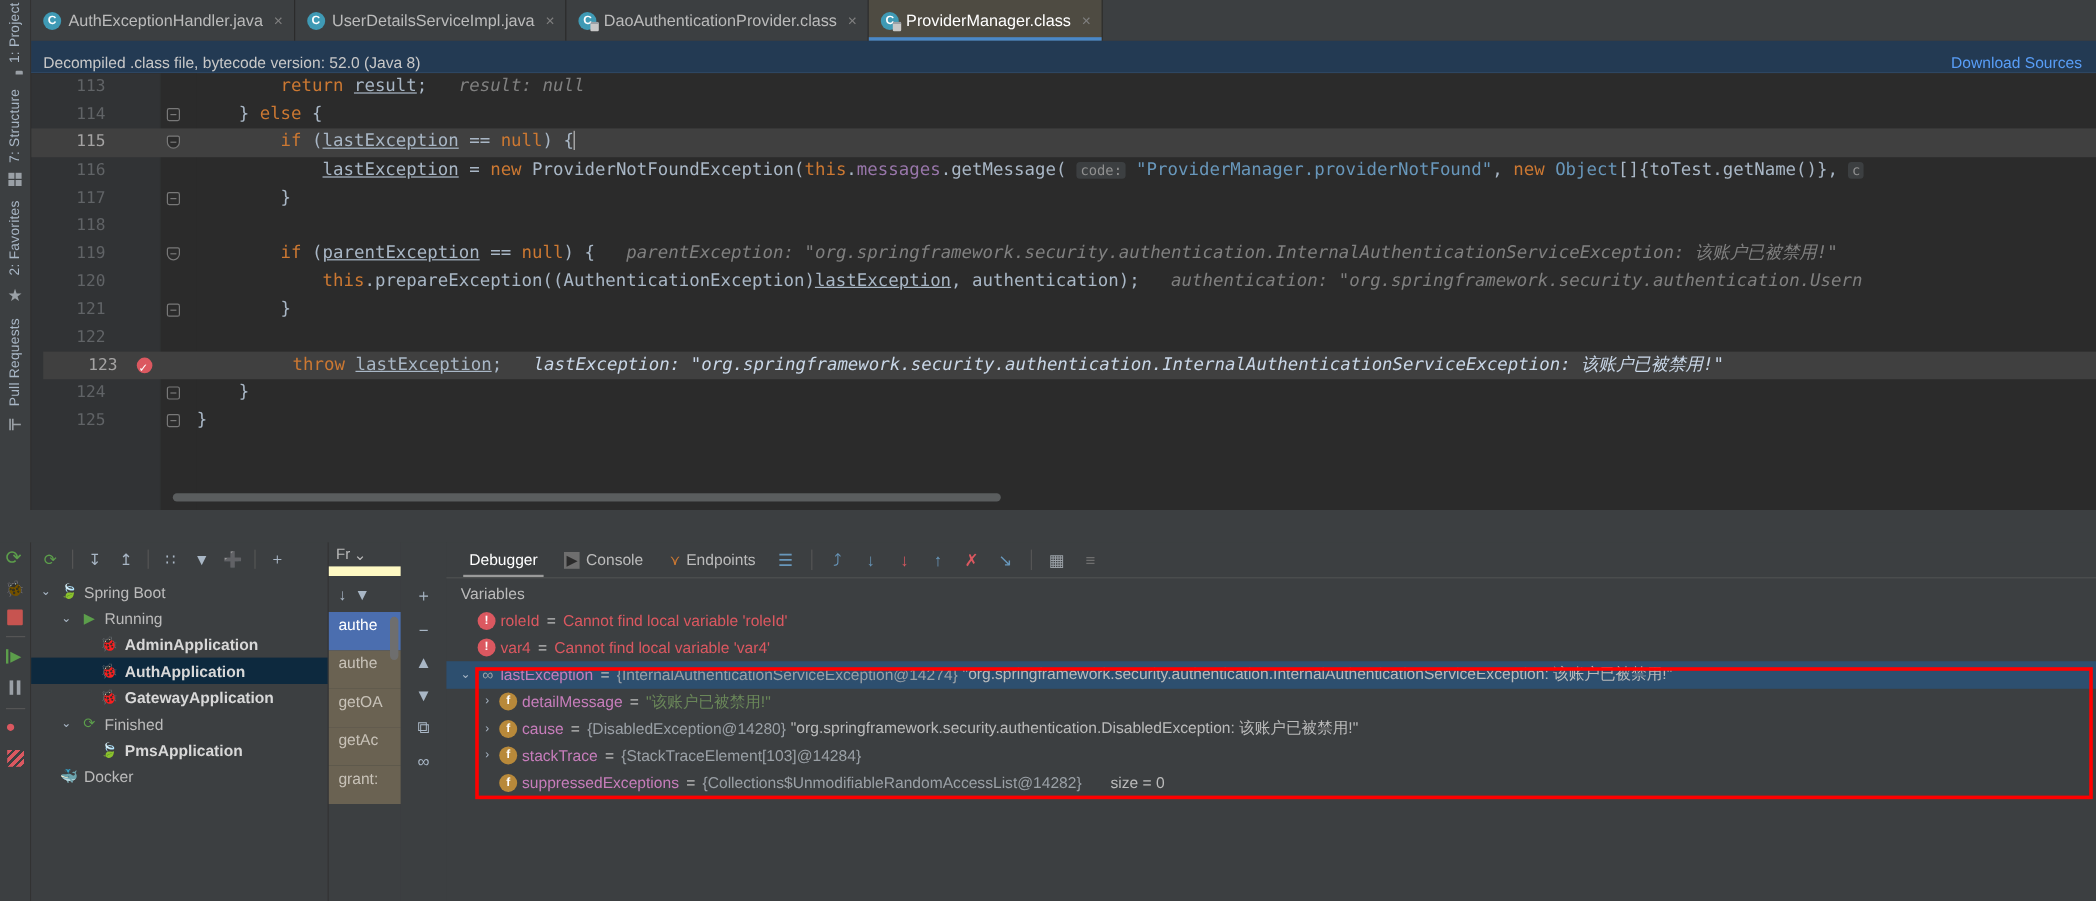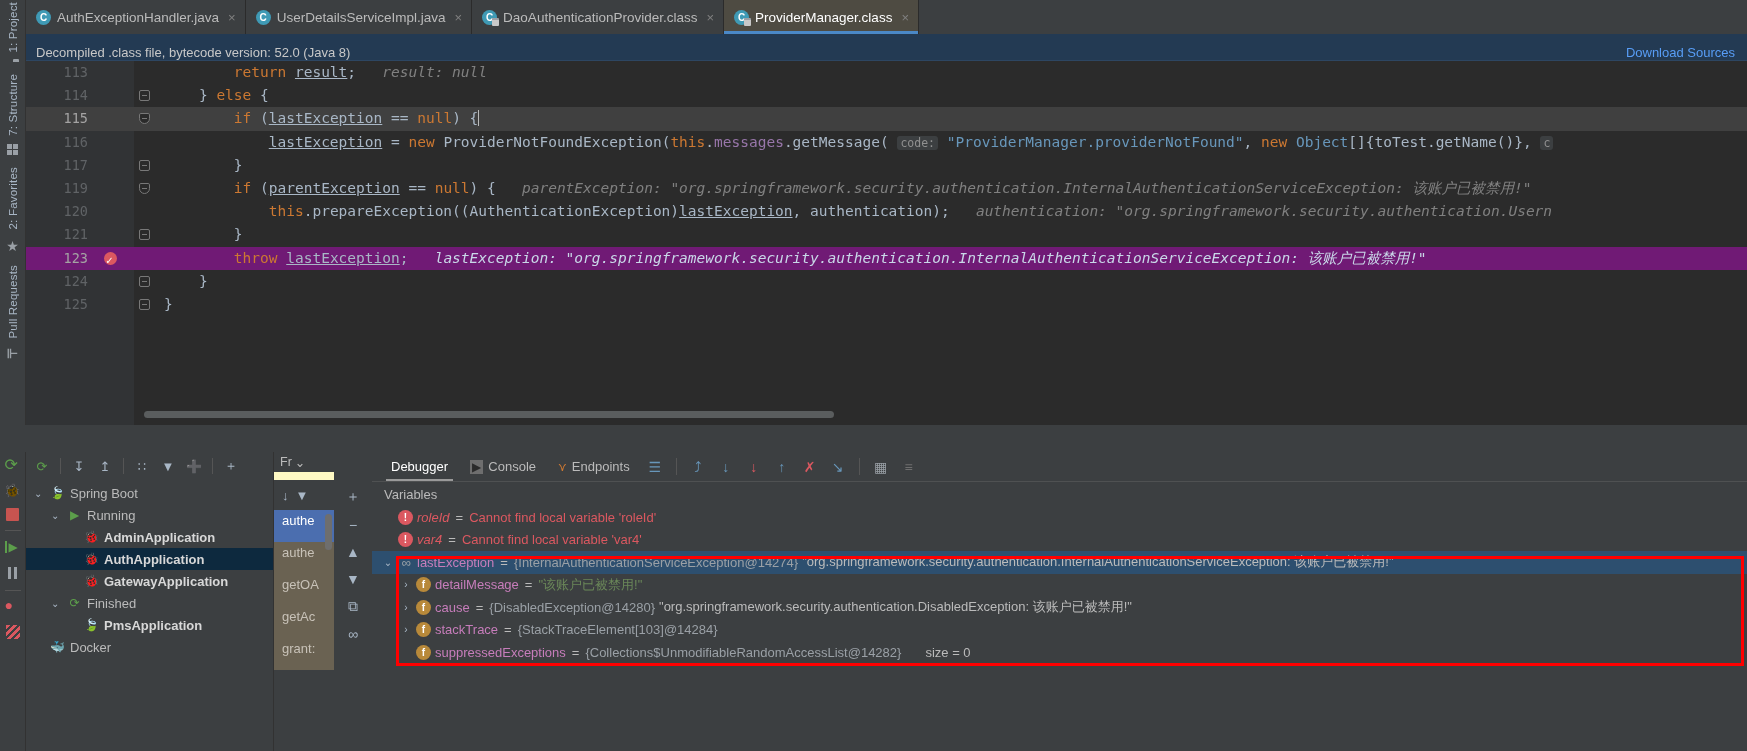--- a/index.html
+++ b/index.html
@@ -75,21 +75,21 @@
   .gutter {
     position: absolute; left: 0; top: 0; width: 108px; height: 100%;
     background: #313335; border-right: 1px solid #313335;
   }
   .fold-col { position:absolute; left:108px; top:0; width: 30px; height: 100%; background:#2b2b2b; }
   .code-area { position: absolute; left: 0; top: 0; right: 0; bottom: 0; }
   .cline {
     position: relative; height: 23.2px; line-height: 23.2px;
     font-family: "DejaVu Sans Mono", monospace; font-size: 14.5px; white-space: pre;
   }
-  .cline.hl { background: #701a75; }
+  .cline.hl { background: #404040; margin-left: 10px; }
   .cline.curline { background: #404040; }
   .lnum {
     position: absolute; left: 0; width: 62px; text-align: right;
     color: #606366; font-family: "DejaVu Sans Mono", monospace; font-size: 13.5px;
   }
   .cline.curline .lnum, .cline.hl .lnum { color: #a4a3a3; }
   .ctext { position: absolute; left: 138px; top: 0; }
 
   .k   { color: #cc7832; }
   .st  { color: #6897bb; }
@@ -219,21 +219,21 @@
   }
   .vrow.sel { background: #2d4f6f; }
   .vchev { width: 12px; color:#a9b7c6; font-size: 10px; flex:none; text-align:center; }
   .vico { width: 15px; height: 15px; flex:none; border-radius:50%;
           display:flex; align-items:center; justify-content:center;
           font-size: 10px; font-weight: bold; color:#ffffff; }
   .vico.err { background: #db5860; }
   .vico.fld { background: #b8893a; }
   .vico.obj { background: transparent; color:#9aa0a6; font-size: 13px; font-weight: normal; letter-spacing:-2px;}
   .vname { color: #c77dbb; }
-  .vname.errtxt { color: #db5860; font-style: italic; }
+  .vname.errtxt { color: #db5860; }
   .veq { color: #bbbbbb; margin: 0 2px; }
   .vval { color: #bbbbbb; }
   .vval.errtxt { color: #db5860; }
   .vref { color: #9aa0a6; }
   .vstr { color: #6a8759; }
   .vsize { color: #bbbbbb; margin-left: 20px; }
 
   .redbox {
     position: absolute; left: 396px; top: 104px; right: 3px; height: 110px;
     border: 3px solid #ff0000; pointer-events: none;
@@ -292,23 +292,25 @@
 
   <div class="editor">
     <div class="gutter"></div>
     <div class="fold-col"></div>
     <div class="code-area" id="codearea">
         <div class="cline"><span class="lnum">113</span><span class="ctext"><span class="id">        </span><span class="k">return </span><span class="id u">result</span><span class="id">;</span><span class="hint">   result: null</span></span></div>
         <div class="cline"><span class="lnum">114</span><span class="fold"></span><span class="ctext"><span class="id">    } </span><span class="k">else</span><span class="id"> {</span></span></div>
         <div class="cline curline"><span class="lnum">115</span><span class="fold down"></span><span class="ctext"><span class="id">        </span><span class="k">if</span><span class="id"> (</span><span class="id u">lastException</span><span class="id"> == </span><span class="k">null</span><span class="id">) {</span><span class="cursor"></span></span></div>
         <div class="cline"><span class="lnum">116</span><span class="ctext"><span class="id">            </span><span class="id u">lastException</span><span class="id"> = </span><span class="k">new</span><span class="id"> ProviderNotFoundException(</span><span class="k">this</span><span class="id">.</span><span class="fld">messages</span><span class="id">.getMessage( </span><span class="param">code:</span><span class="id"> </span><span class="st">"ProviderManager.providerNotFound"</span><span class="id">, </span><span class="k">new</span><span class="id"> </span><span class="st">Object</span><span class="id">[]{toTest.getName()}, </span><span class="param">c</span></span></div>
         <div class="cline"><span class="lnum">117</span><span class="fold"></span><span class="ctext"><span class="id">        }</span></span></div>
+        <div class="cline"><span class="lnum">118</span><span class="ctext"></span></div>
         <div class="cline"><span class="lnum">119</span><span class="fold down"></span><span class="ctext"><span class="id">        </span><span class="k">if</span><span class="id"> (</span><span class="id u">parentException</span><span class="id"> == </span><span class="k">null</span><span class="id">) {</span><span class="hint">   parentException: "org.springframework.security.authentication.InternalAuthenticationServiceException: 该账户已被禁用!"</span></span></div>
         <div class="cline"><span class="lnum">120</span><span class="ctext"><span class="id">            </span><span class="k">this</span><span class="id">.prepareException((AuthenticationException)</span><span class="id u">lastException</span><span class="id">, authentication);</span><span class="hint">   authentication: "org.springframework.security.authentication.Usern</span></span></div>
         <div class="cline"><span class="lnum">121</span><span class="fold"></span><span class="ctext"><span class="id">        }</span></span></div>
+        <div class="cline"><span class="lnum">122</span><span class="ctext"></span></div>
         <div class="cline hl"><span class="lnum">123</span><span class="bp"></span><span class="ctext"><span class="id">        </span><span class="k">throw</span><span class="id"> </span><span class="id u">lastException</span><span class="id">;</span><span class="hint">   lastException: "org.springframework.security.authentication.InternalAuthenticationServiceException: 该账户已被禁用!"</span></span></div>
         <div class="cline"><span class="lnum">124</span><span class="fold"></span><span class="ctext"><span class="id">    }</span></span></div>
         <div class="cline"><span class="lnum">125</span><span class="fold"></span><span class="ctext"><span class="id">}</span></span></div>
       </div>
     <div class="hscroll"></div>
   </div>
 
 
   <div class="bottom">
 

